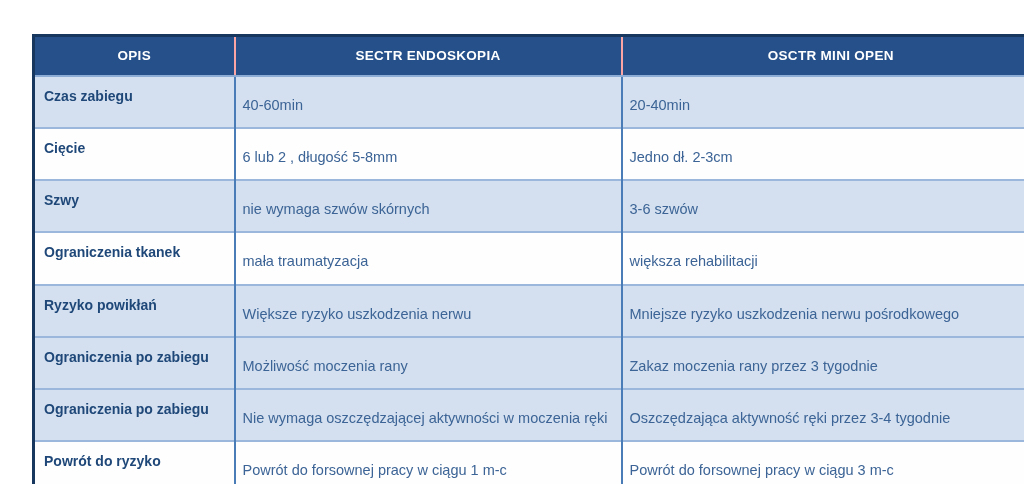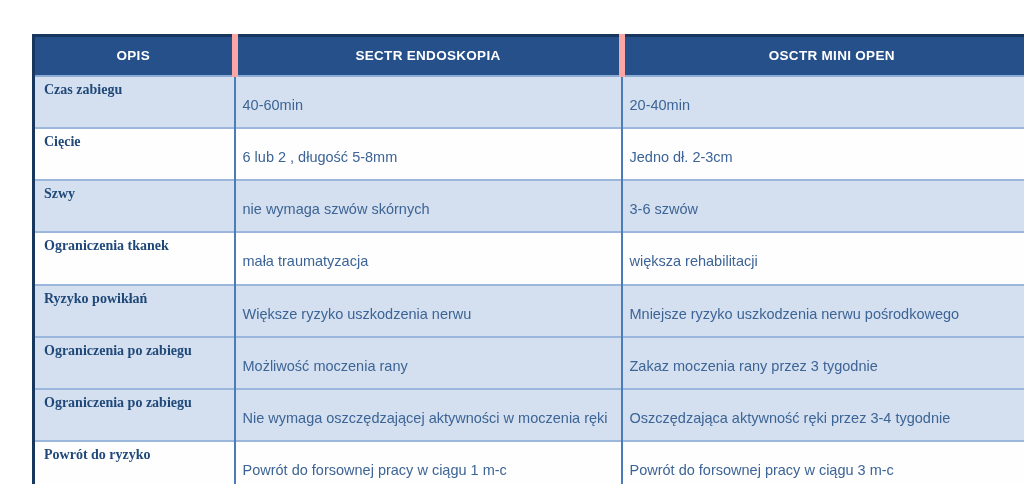--- a/index.html
+++ b/index.html
@@ -25,21 +25,21 @@
   col.c-open  { width: 419px; }
 
   thead th {
     background: #25508A;
     color: #ffffff;
     font-weight: bold;
     font-size: 13.5px;
     letter-spacing: 0.3px;
     text-align: center;
     height: 40px;
-    border-left: 6px solid #fca5a5;
+    border-left: 2px solid #fca5a5;
     border-bottom: 2px solid #8CACD6;
     vertical-align: middle;
   }
   thead th:first-child { border-left: none; }
 
   tbody td {
     height: 42px;
     font-size: 14.5px;
     border-left: 2px solid #4A7CB8;
     border-top: 2px solid #9BB8DC;
@@ -49,23 +49,22 @@
   tbody td:first-child { border-left: none; }
   tbody tr:first-child td { border-top: none; }
 
   tr.shade td { background: #D4E0EF; }
   tr.plain td { background: #FEFEFE; }
 
   td.label-cell {
     font-weight: bold;
     color: #1F4879;
     vertical-align: top;
-    padding: 5px 4px 0 9px;
+    padding: 11px 4px 0 9px;
     font-size: 14px;
-    font-family: Liberation Serif, serif;
   }
   td.value-cell {
     color: #3C6496;
     vertical-align: middle;
     padding: 6px 4px 0 7px;
   }
 </style>
 </head>
 <body>
 

